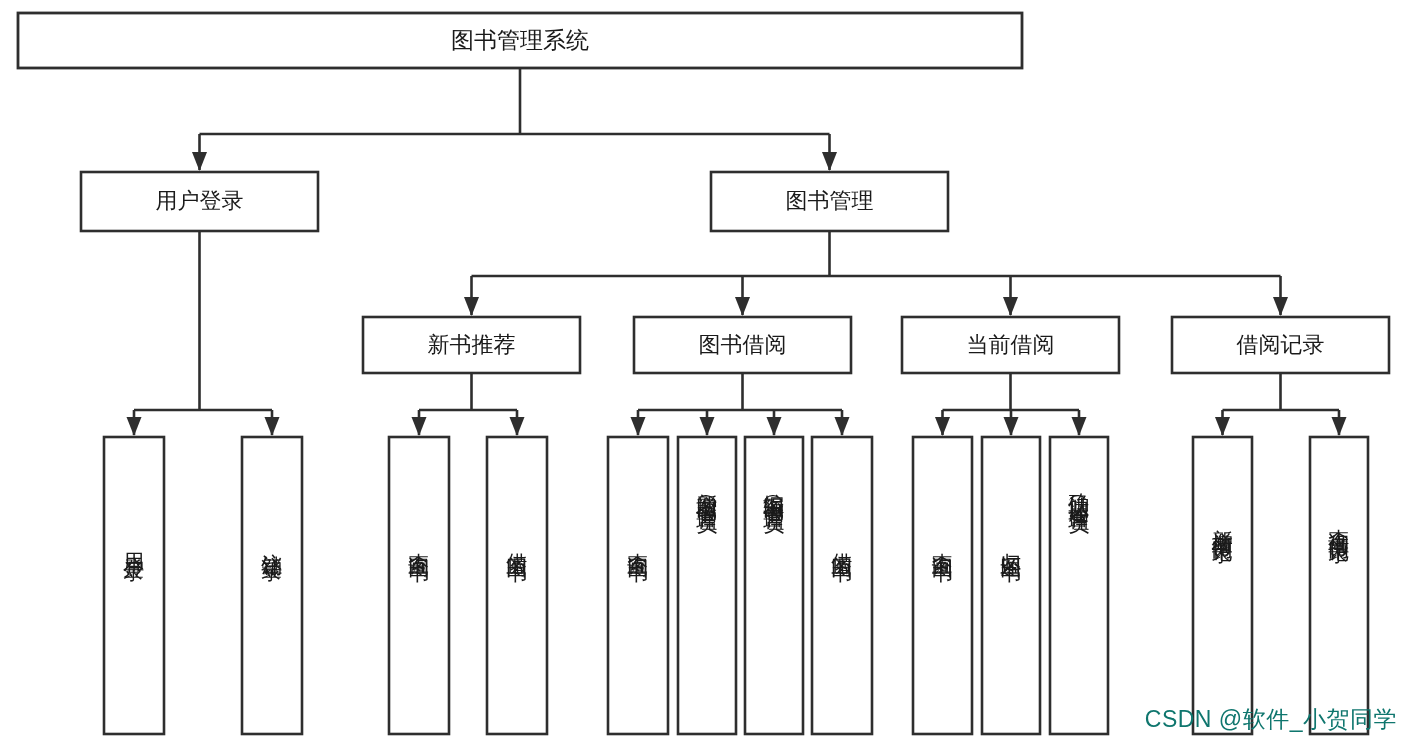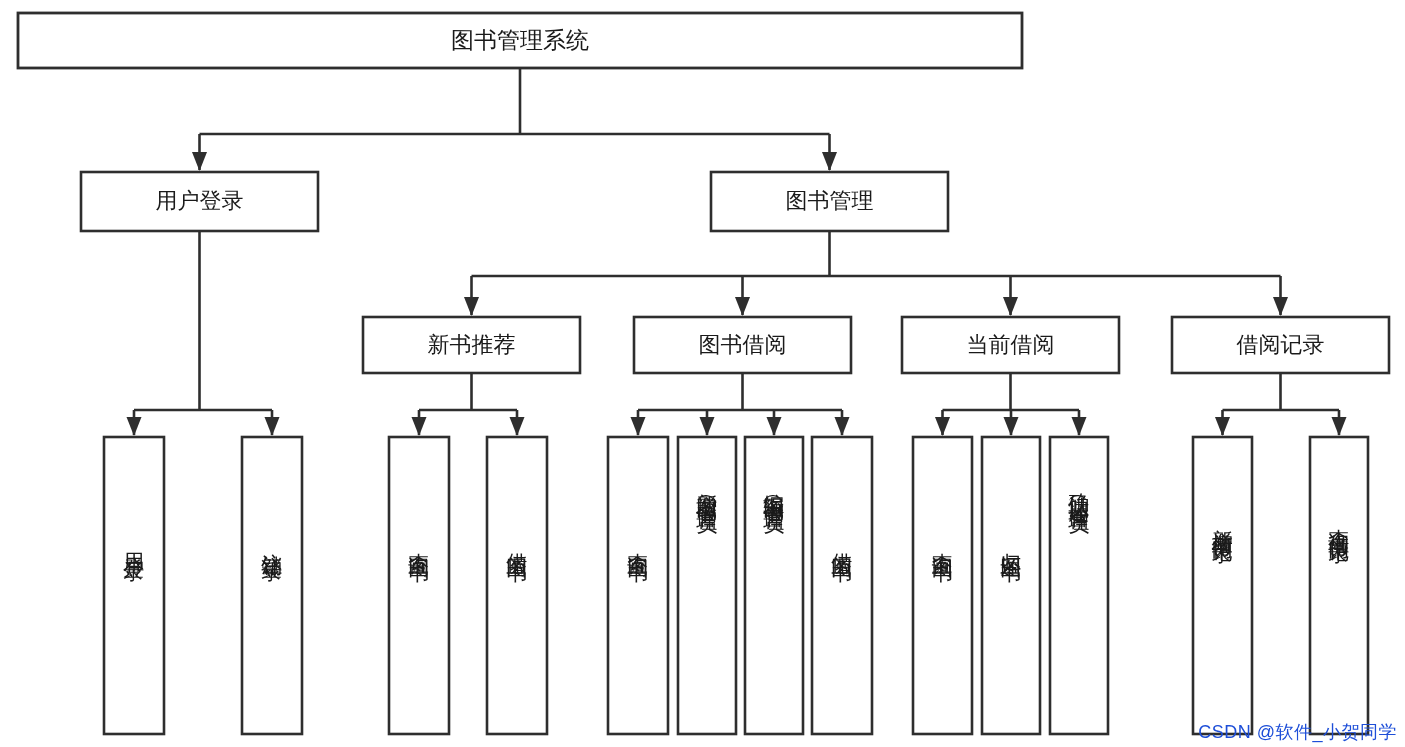--- a/index.html
+++ b/index.html
@@ -71,24 +71,24 @@
     font-family: "Liberation Sans", "DejaVu Sans", sans-serif;
     font-size: 21px;
     line-height: 1.32;
     letter-spacing: 3px;
     color: #1a1a1a;
     white-space: nowrap;
   }
   .watermark {
     position: absolute;
     right: 8px;
-    bottom: 3px;
-    font-family: "Liberation Sans", "DejaVu Sans", sans-serif;
-    font-size: 18px;
-    color: #1d4ed8;
+    bottom: 12px;
+    font-family: "Liberation Sans", "DejaVu Sans", sans-serif;
+    font-size: 23px;
+    color: #0f766e;
     letter-spacing: 0.5px;
     user-select: none;
   }
 </style>
 </head>
 <body>
 
 <div id="stage">
 
   <svg id="tree-svg" viewBox="0 0 1405 747">

